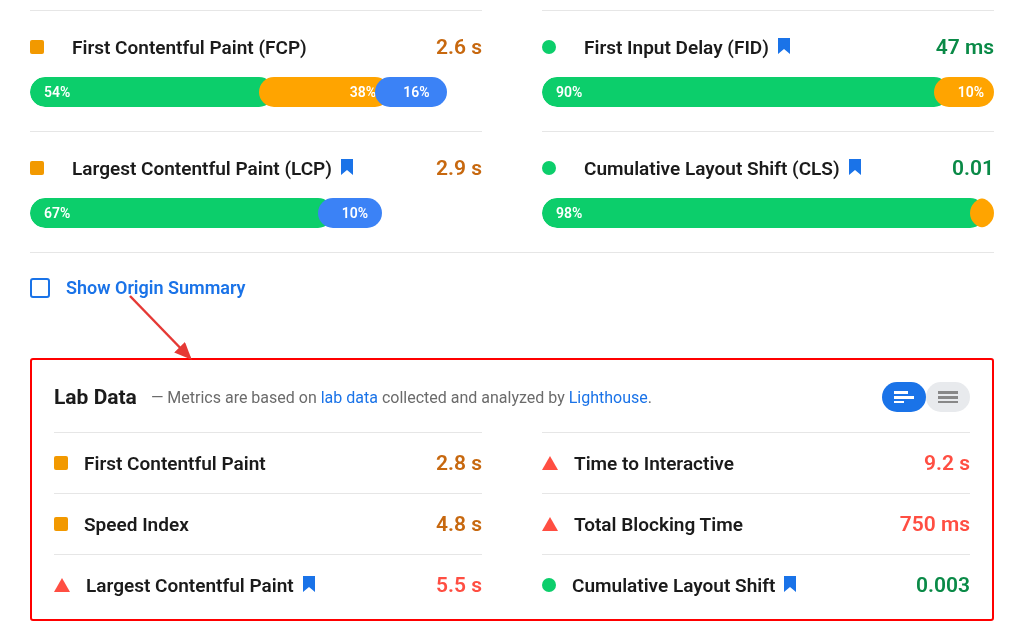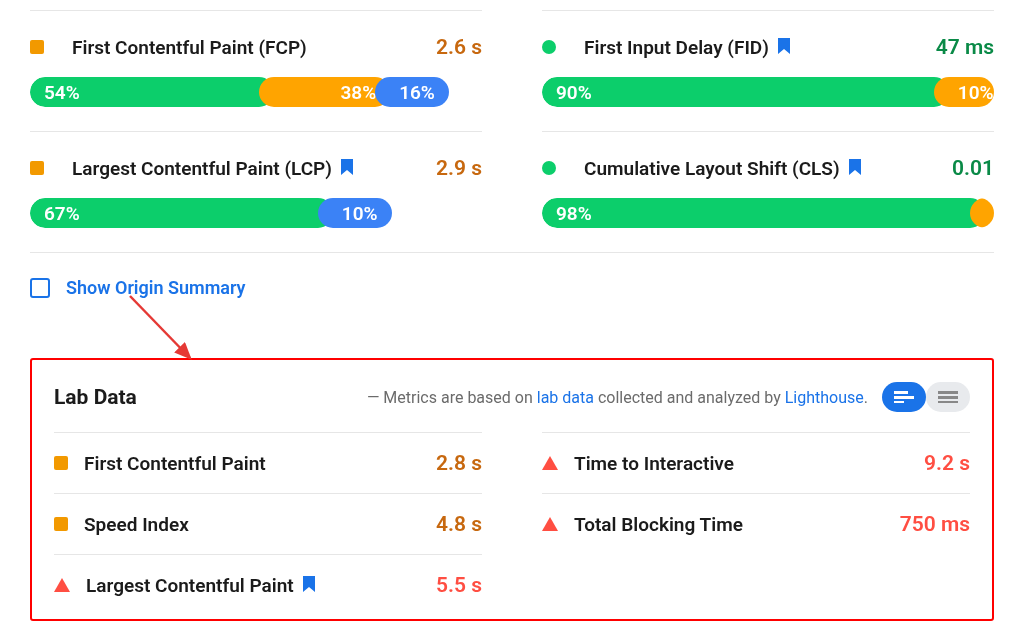--- a/index.html
+++ b/index.html
@@ -61,21 +61,21 @@
     line-height: 1;
     display: inline-block;
   }
   
   .segbar {
     margin: 18px 0 0 0;
     height: 30px;
     display: flex;
     border-radius: 15px;
     overflow: hidden;
-    font-size: 19px;
+    font-size: 14px;
     font-weight: 600;
     color: #fff;
   }
   .seg {
     display: flex;
     align-items: center;
     padding: 0 14px;
     white-space: nowrap;
   }
   .seg.good { background: #0cce6b; border-radius: 15px; }
@@ -113,21 +113,20 @@
     display: flex;
     align-items: center;
     padding: 22px 0 20px 0;
     gap: 14px;
   }
   .lab-title { font-size: 21px; font-weight: 700; }
   .lab-desc {
     font-size: 16px;
     color: #6b6b6b;
     flex: 1;
-    text-align: right;
   }
   .lab-desc a { color: #1a73e8; text-decoration: none; }
   .view-toggle {
     display: flex;
     align-items: center;
     gap: 0;
   }
   .pill {
     height: 30px;
     width: 44px;
@@ -302,15 +301,25 @@
           </span>
           <span class="metric-value val-red">9.2 s</span>
         </div>
         <div class="lab-row">
           <span class="marker triangle"></span>
           <span class="metric-label">
             <span>Total Blocking Time</span>
           </span>
           <span class="metric-value val-red">750 ms</span>
         </div>
+        <div class="lab-row">
+          <span class="marker circle"></span>
+          <span class="metric-label">
+            <span>Cumulative Layout Shift</span>
+            <span class="bookmark"><svg width="14" height="18" viewBox="0 0 14 18">
+                <path d="M1 1 H13 V17 L7 12 L1 17 Z" fill="#1a73e8"></path>
+              </svg></span>
+          </span>
+          <span class="metric-value val-green">0.003</span>
+        </div>
       </div>
   </div>
 </div>
 
 </body></html>

